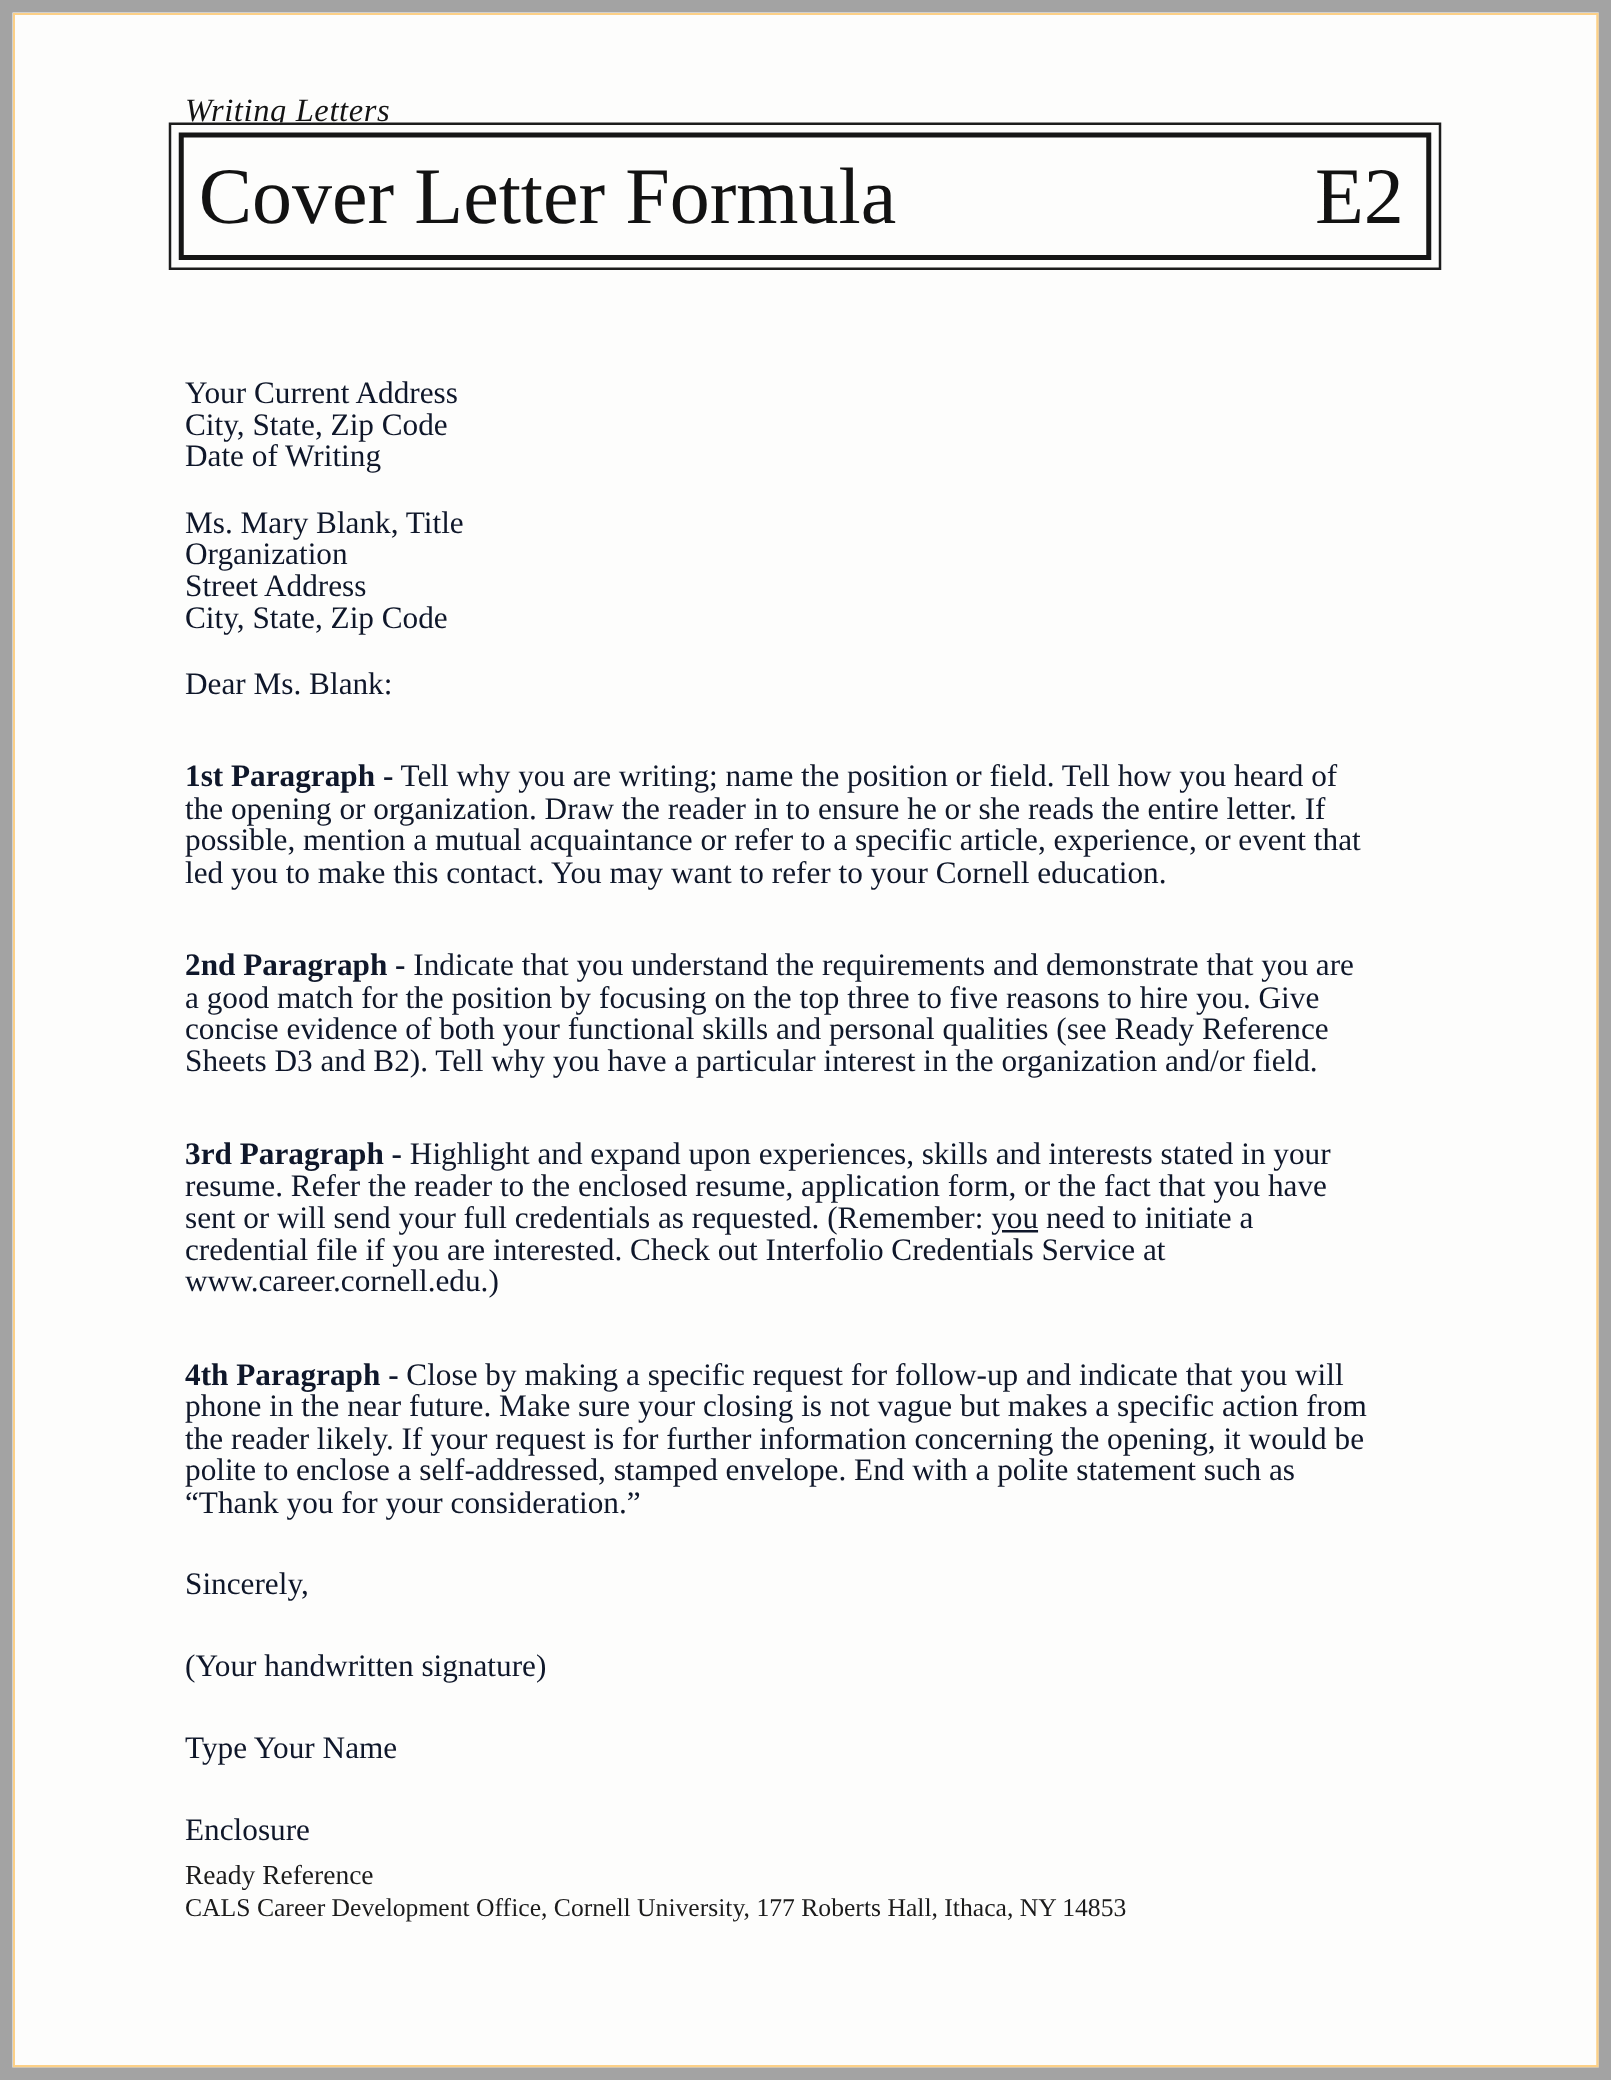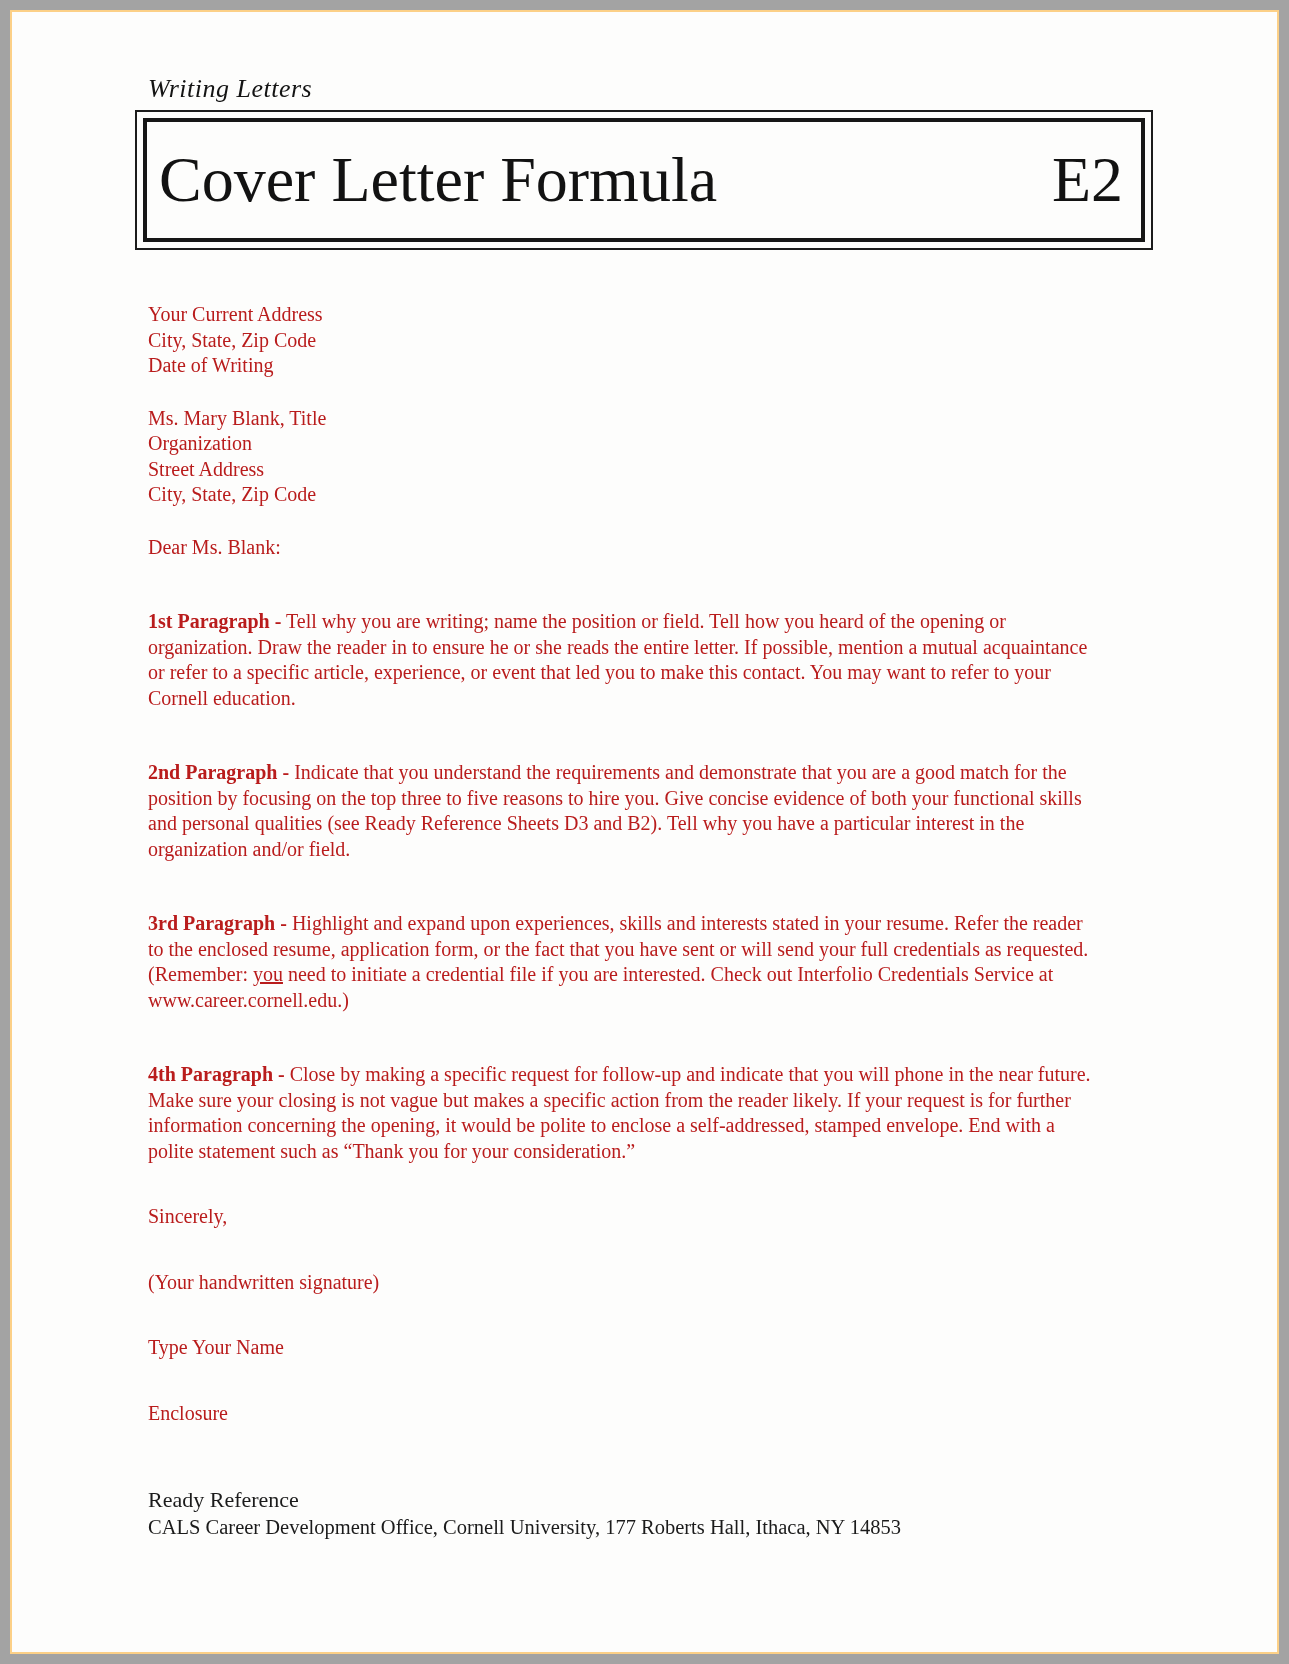--- a/index.html
+++ b/index.html
@@ -28,23 +28,23 @@
     font-size: 26px;
     font-style: italic;
     letter-spacing: 0.5px;
     color: #141414;
   }
 
   
   .title-box {
     position: absolute;
     left: 125px;
-    top: 100px;
+    top: 88px;
     width: 1018px;
-    height: 140px;
+    height: 118px;
     box-sizing: border-box;
     border: 2px solid #1c1c1c;
     padding: 6px;
     background: #fdfdfc;
   }
   .title-box-inner {
     box-sizing: border-box;
     border: 4px solid #161616;
     width: 100%;
     height: 100%;
@@ -59,23 +59,23 @@
     color: #121212;
     white-space: nowrap;
   }
 
   
   .letter {
     position: absolute;
     left: 138px;
     top: 292px;
     width: 950px;
-    font-size: 20px;
+    font-size: 25px;
     line-height: 25.5px;
-    color: #b91c1c;
+    color: #0f172a;
   }
   .block { margin-top: 27px; }
   .block:first-child { margin-top: 0; }
   .para { margin-top: 49px; }
   .para-label { font-weight: bold; }
   .closing-line { margin-top: 40px; }
   .u { text-decoration: underline; }
 
   
   .footer {

